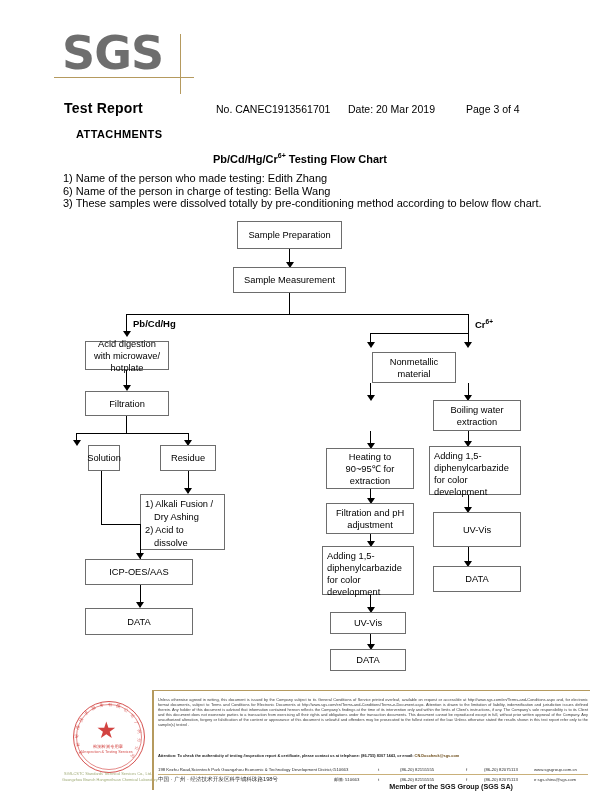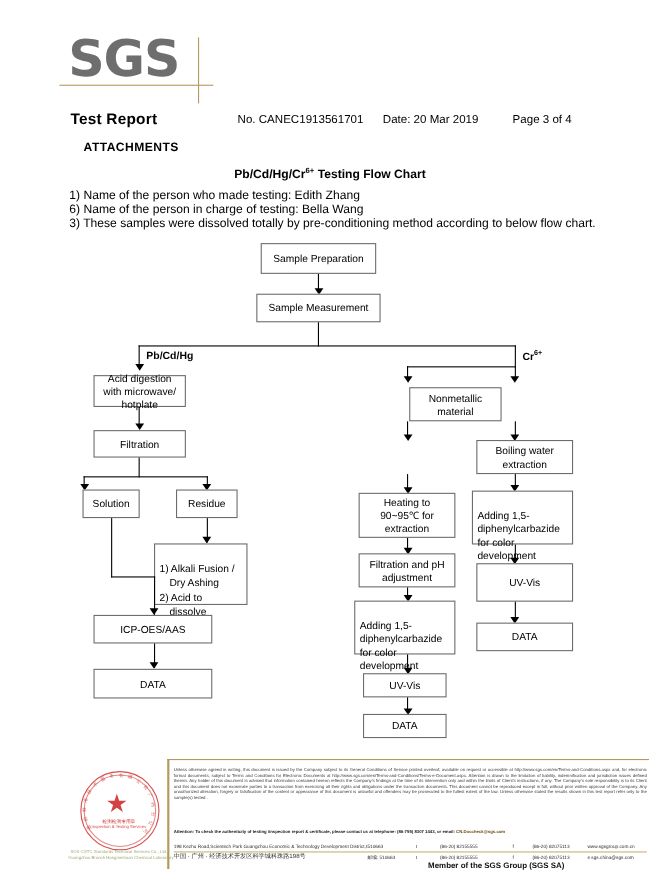--- a/index.html
+++ b/index.html
@@ -68,21 +68,21 @@
     font-size:9.3px;
     line-height:12px;
     display:flex;
     align-items:center;
     justify-content:center;
     text-align:center;
     padding:2px 3px;
     pointer-events:auto;
   }
   .node.left-al{justify-content:flex-start;text-align:left;padding-left:4px;}
-  .node.top-al{align-items:flex-start;padding-top:16px;}
+  .node.top-al{align-items:flex-start;padding-top:3px;}
   .seg{position:absolute;background:#000;pointer-events:none;}
   .seg.v{width:1.4px;}
   .seg.h{height:1.4px;}
   .arrow{
     position:absolute;width:0;height:0;
     border-left:4px solid transparent;
     border-right:4px solid transparent;
     border-top:6px solid #000;
     pointer-events:none;
   }
@@ -238,21 +238,21 @@
 
     <div class="node" style="left:85px;top:391px;width:84px;height:25px;">Filtration</div>
 
     <div class="seg v" style="left:126px;top:416px;height:18px;"></div>
     <div class="seg h" style="left:76px;top:433px;width:113px;"></div>
     <div class="seg v" style="left:76px;top:433px;height:11px;"></div>
     <div class="arrow" style="left:72.7px;top:440px;"></div>
     <div class="seg v" style="left:187.6px;top:433px;height:11px;"></div>
     <div class="arrow" style="left:184.3px;top:440px;"></div>
 
-    <div class="node" style="left:75px;top:445px;width:52px;height:26px;">Solution</div>
+    <div class="node" style="left:88px;top:445px;width:32px;height:26px;">Solution</div>
     <div class="node" style="left:160px;top:445px;width:56px;height:26px;">Residue</div>
 
     <div class="seg v" style="left:187.6px;top:471px;height:22px;"></div>
     <div class="arrow" style="left:184.3px;top:488px;"></div>
 
     <div class="node left-al top-al" style="left:140px;top:494px;width:85px;height:56px;line-height:13px;">
       <div style="width:100%;">
         <div>1) Alkali Fusion /</div>
         <div style="padding-left:9px;">Dry Ashing</div>
         <div>2) Acid to</div>

